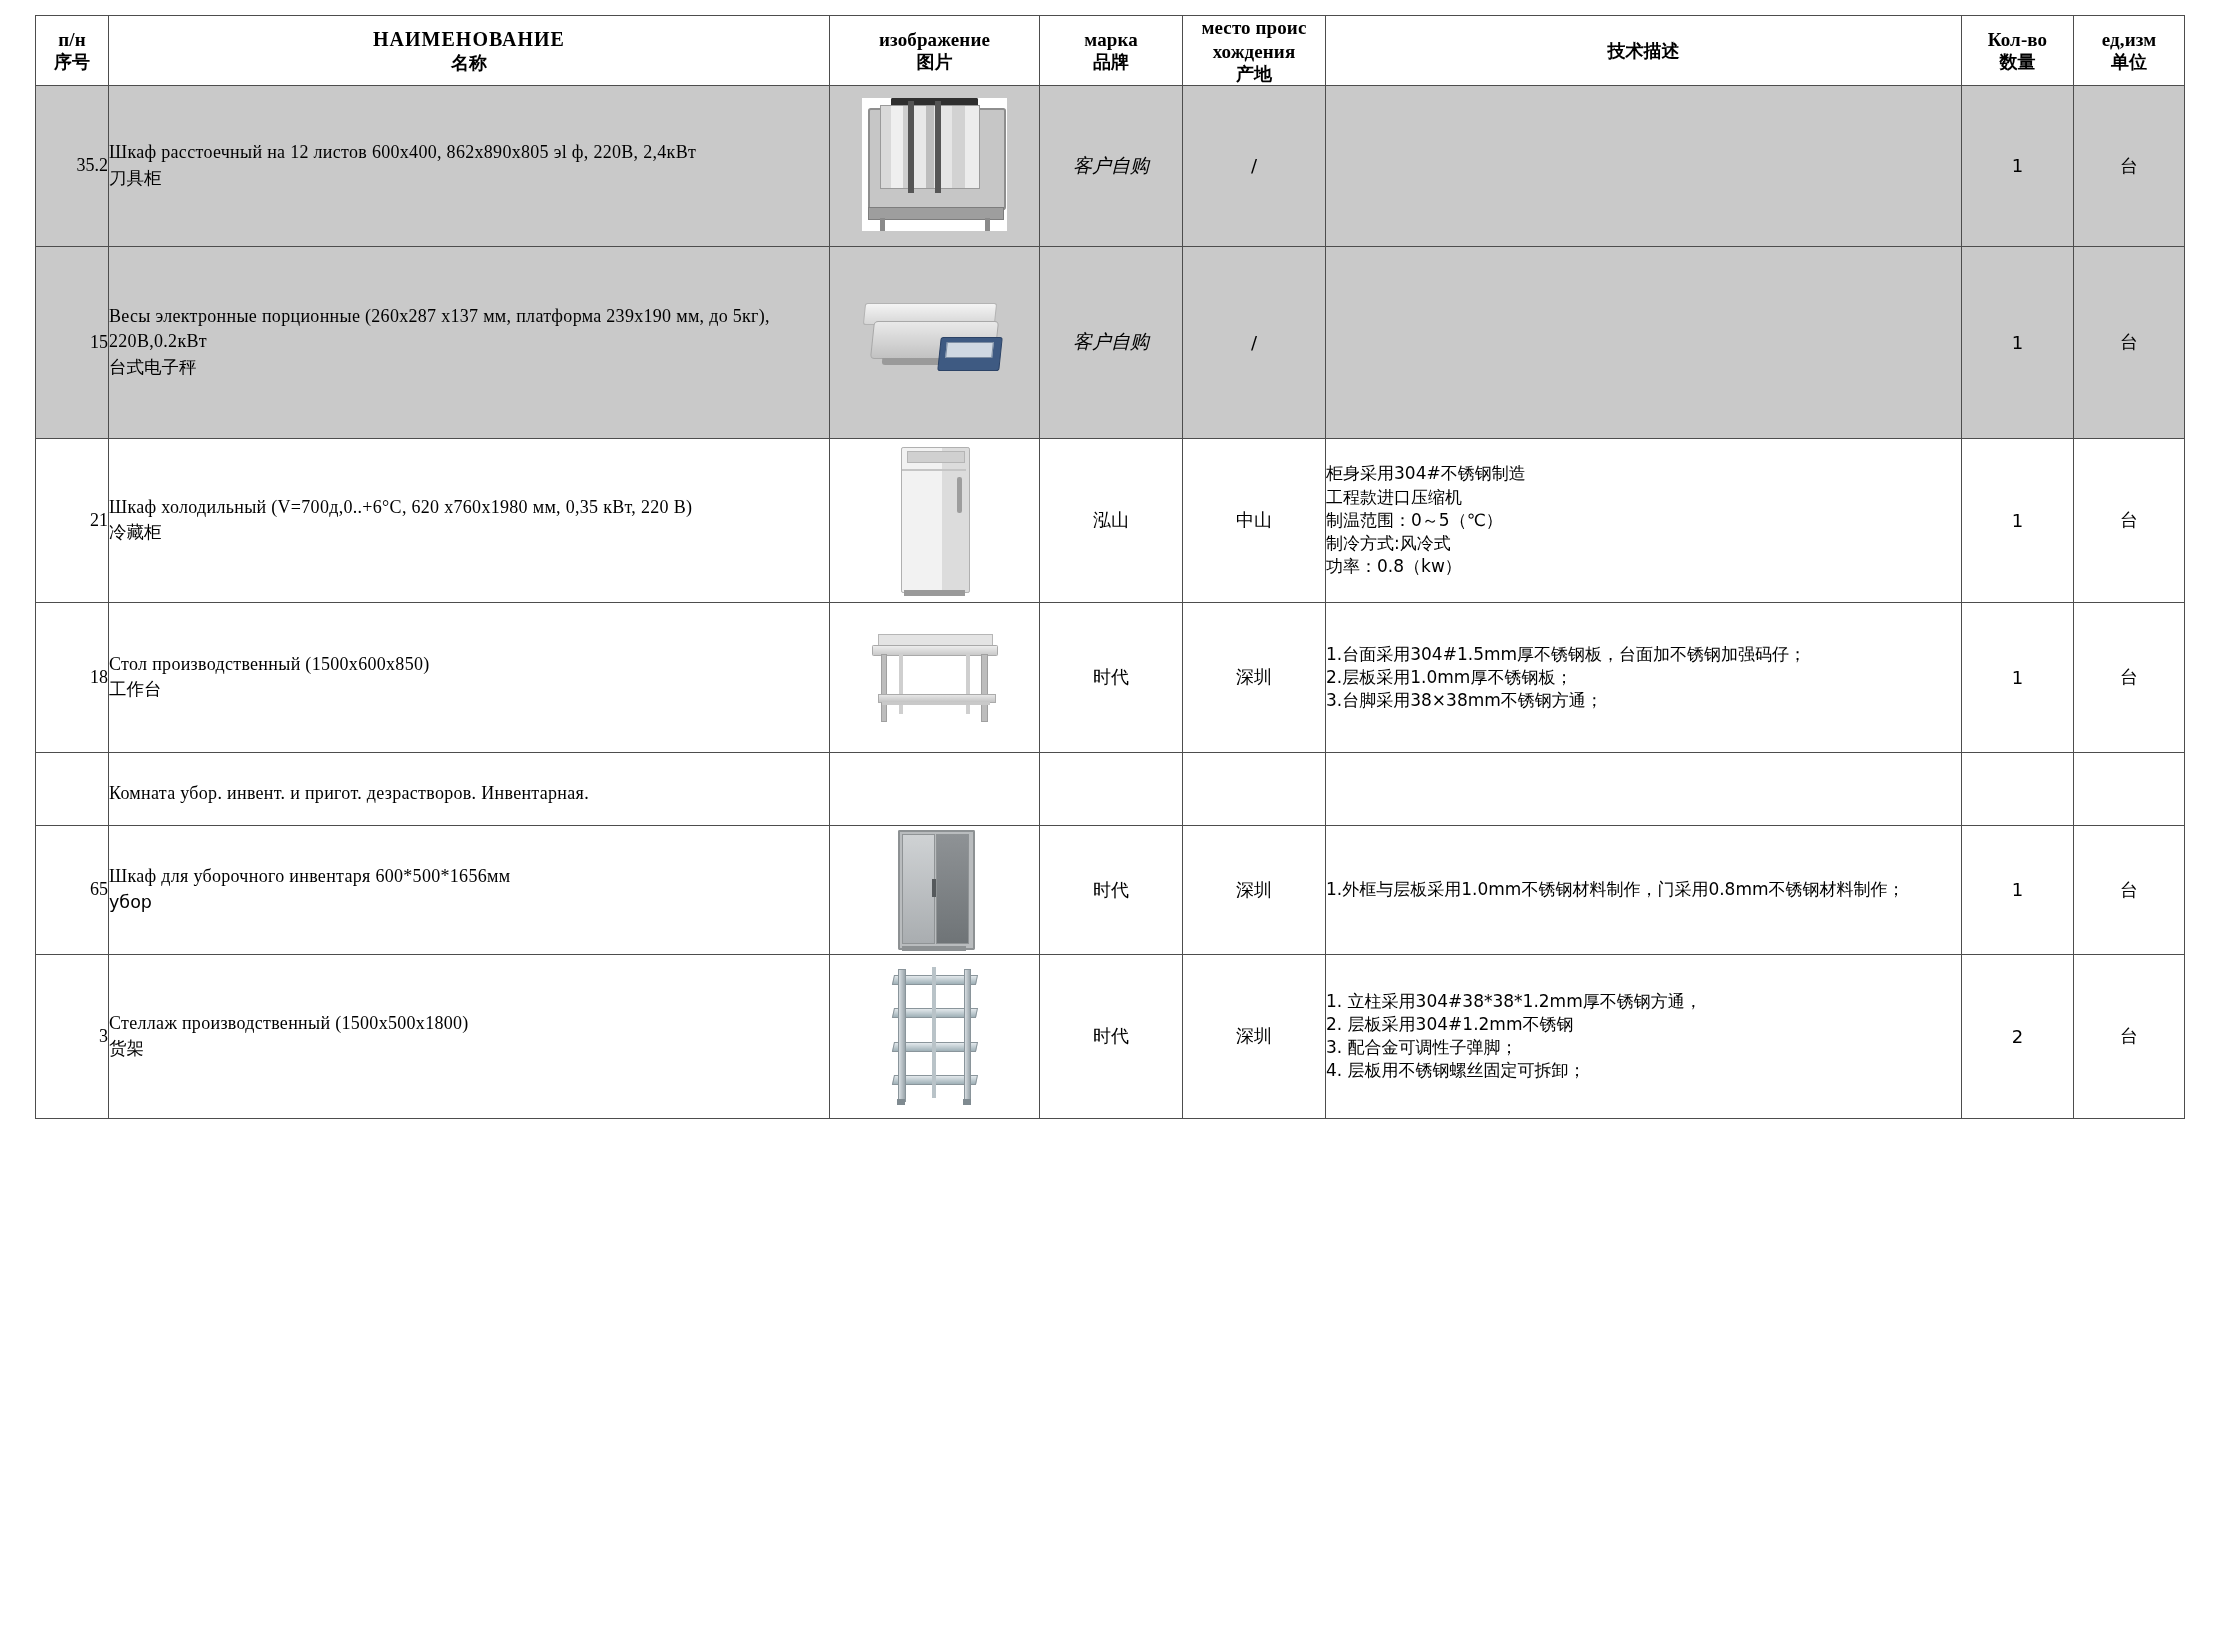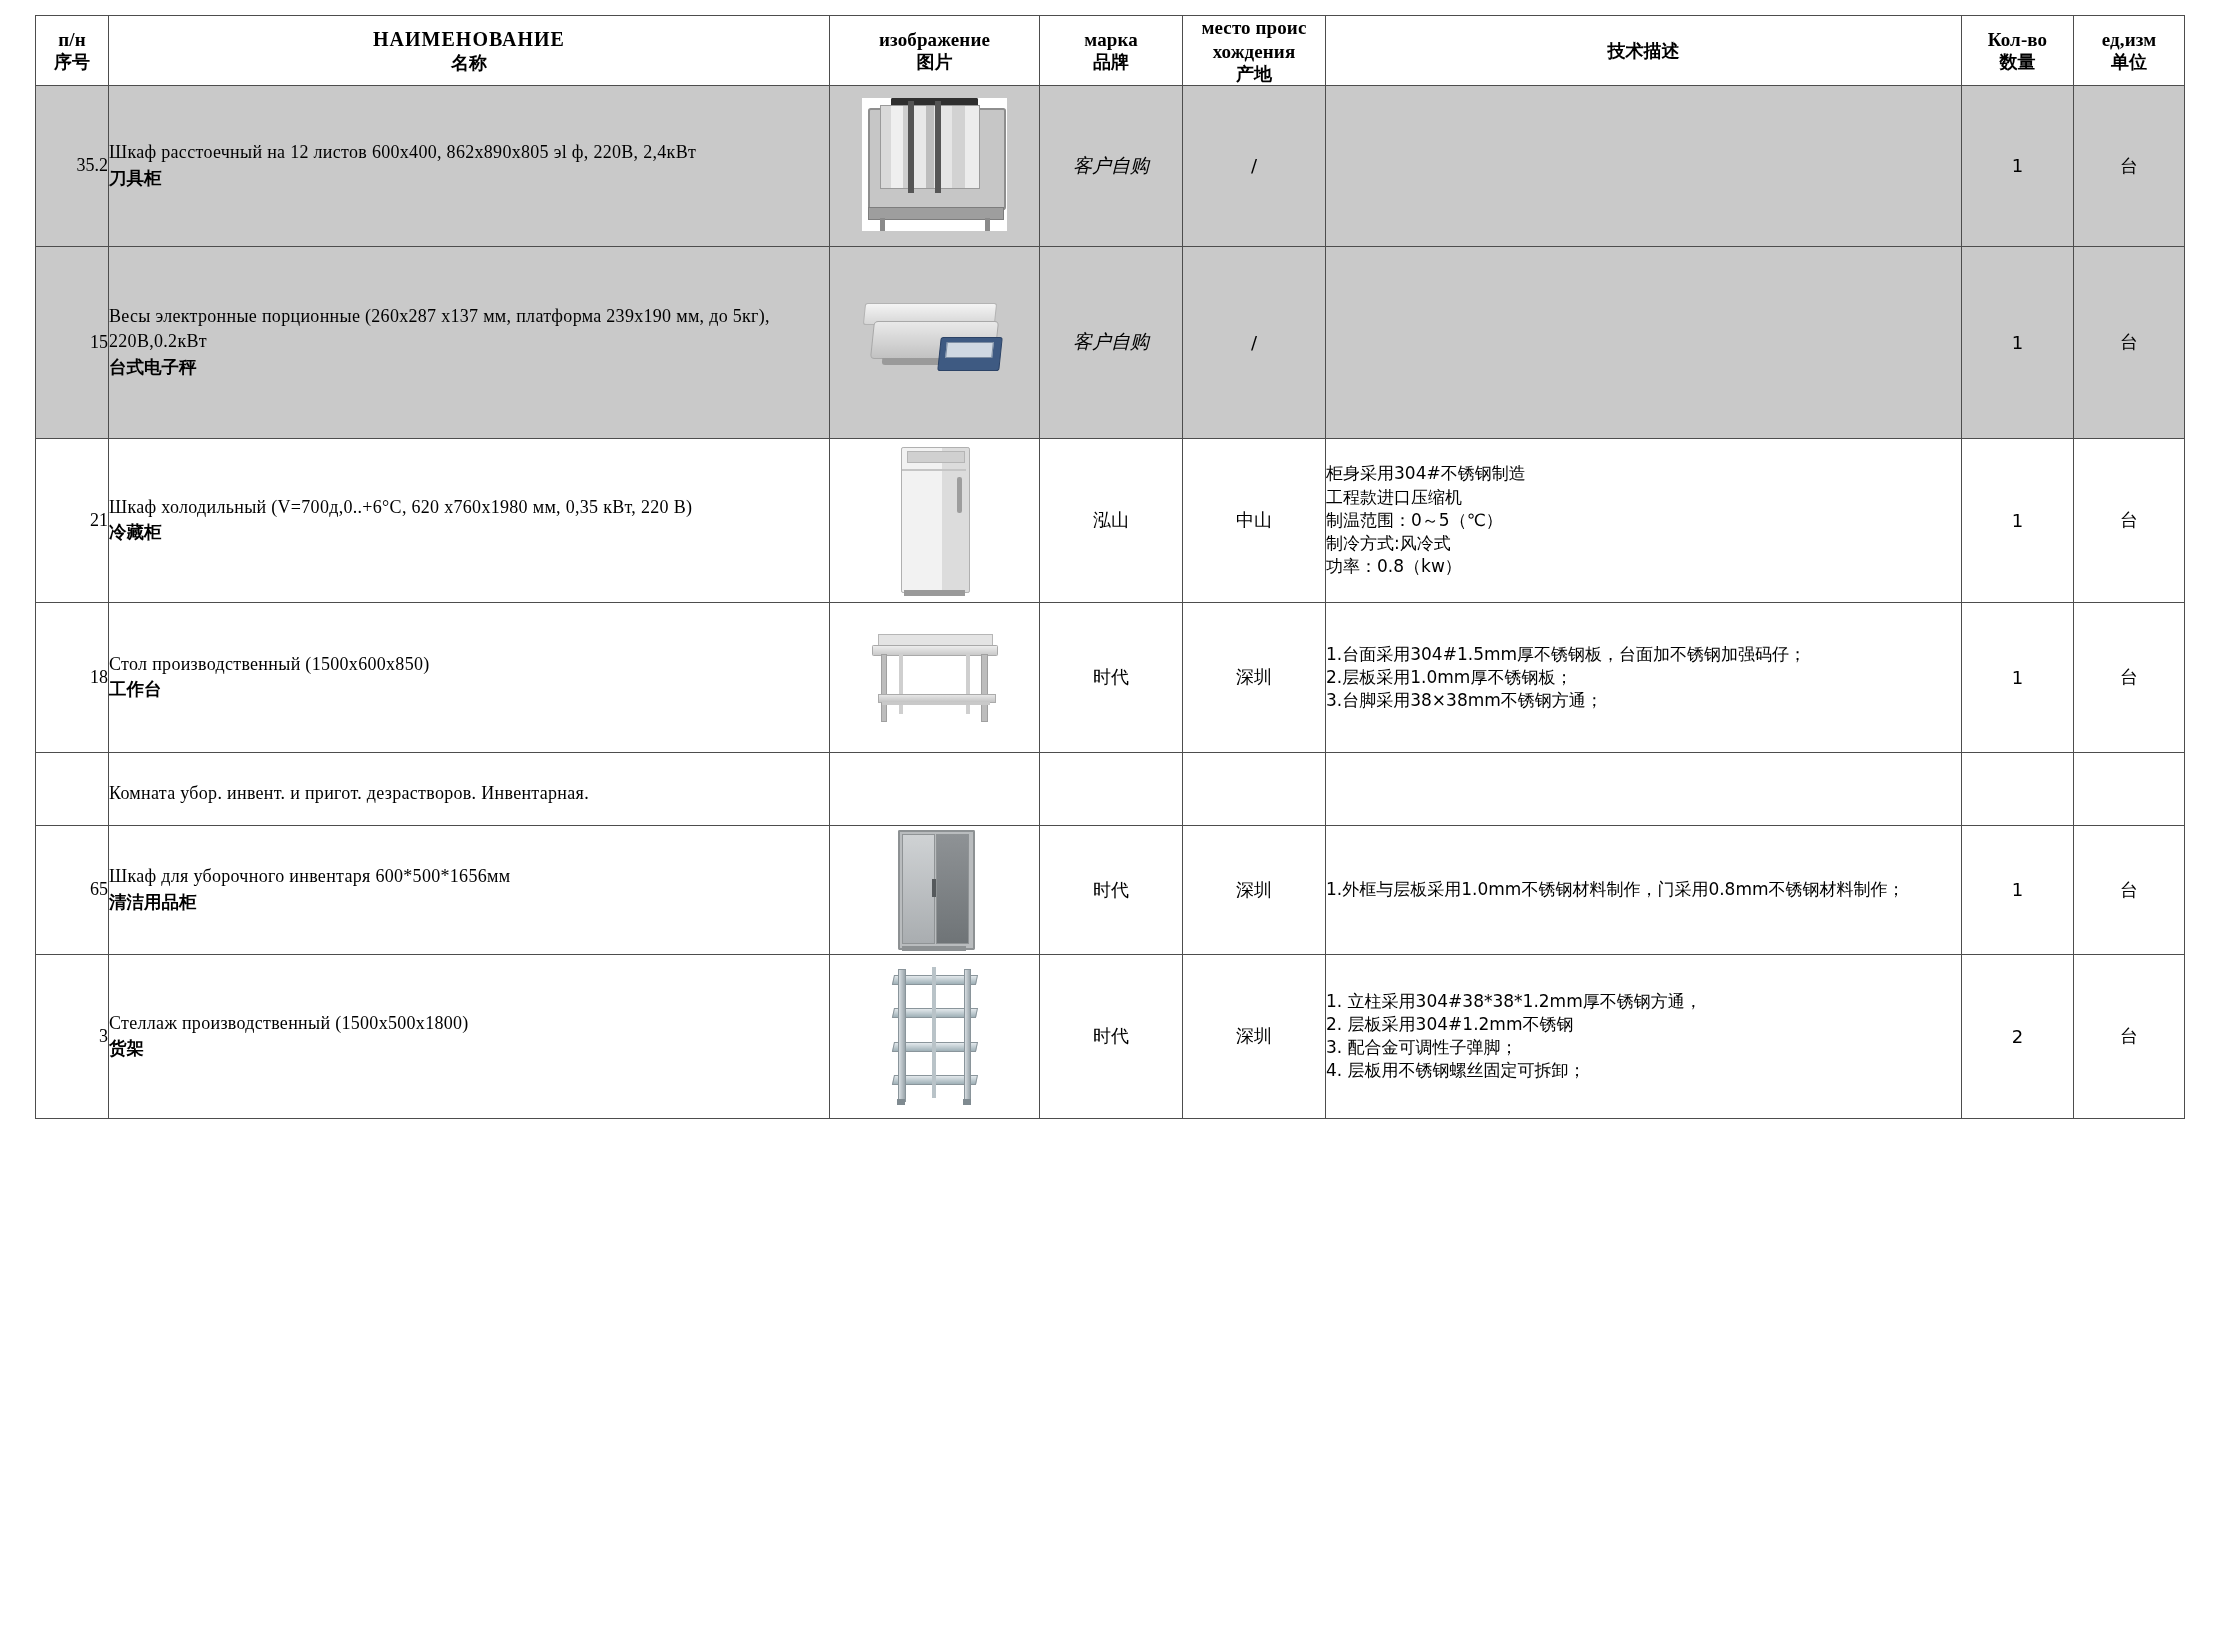--- a/index.html
+++ b/index.html
@@ -73,21 +73,20 @@
     text-align: left;
     padding: 7px 9.8px 7px 12.6px;
     font-size: 18px;
     line-height: 1.42;
     letter-spacing: 0.3px;
   }
   td.name .cn {
     font-family: "DejaVu Sans", sans-serif;
     font-size: 17.5px;
     letter-spacing: 0;
-    font-weight: bold;
   }
   td.imgcell {
     text-align: center;
     padding: 4.2px 2.8px;
   }
   td.brand, td.origin {
     text-align: center;
     font-family: "DejaVu Sans", sans-serif;
     font-size: 18px;
   }
@@ -272,21 +271,21 @@
           <td class="name">Комната убор. инвент. и пригот. дезрастворов. Инвентарная.</td>
           <td class="imgcell"></td>
           <td class="brand"></td>
           <td class="origin"></td>
           <td class="desc"></td>
           <td class="qty"></td>
           <td class="unit"></td>
         </tr>
         <tr style="height: 126px;">
           <td class="num">65</td>
-          <td class="name">Шкаф для уборочного инвентаря 600*500*1656мм<br><span class="cn">清洁用品柜</span></td>
+          <td class="name">Шкаф для уборочного инвентаря 600*500*1656мм<br><span class="cn">убор</span></td>
           <td class="imgcell"><span class="pic pic-locker"><span class="body"></span><span class="doorl"></span><span class="doorr"></span><span class="hdl"></span><span class="legs"></span></span></td>
           <td class="brand">时代</td>
           <td class="origin">深圳</td>
           <td class="desc">1.外框与层板采用1.0mm不锈钢材料制作，门采用0.8mm不锈钢材料制作；</td>
           <td class="qty">1</td>
           <td class="unit">台</td>
         </tr>
         <tr style="height: 164px;">
           <td class="num">3</td>
           <td class="name">Стеллаж производственный (1500x500x1800)<br><span class="cn">货架</span></td>

